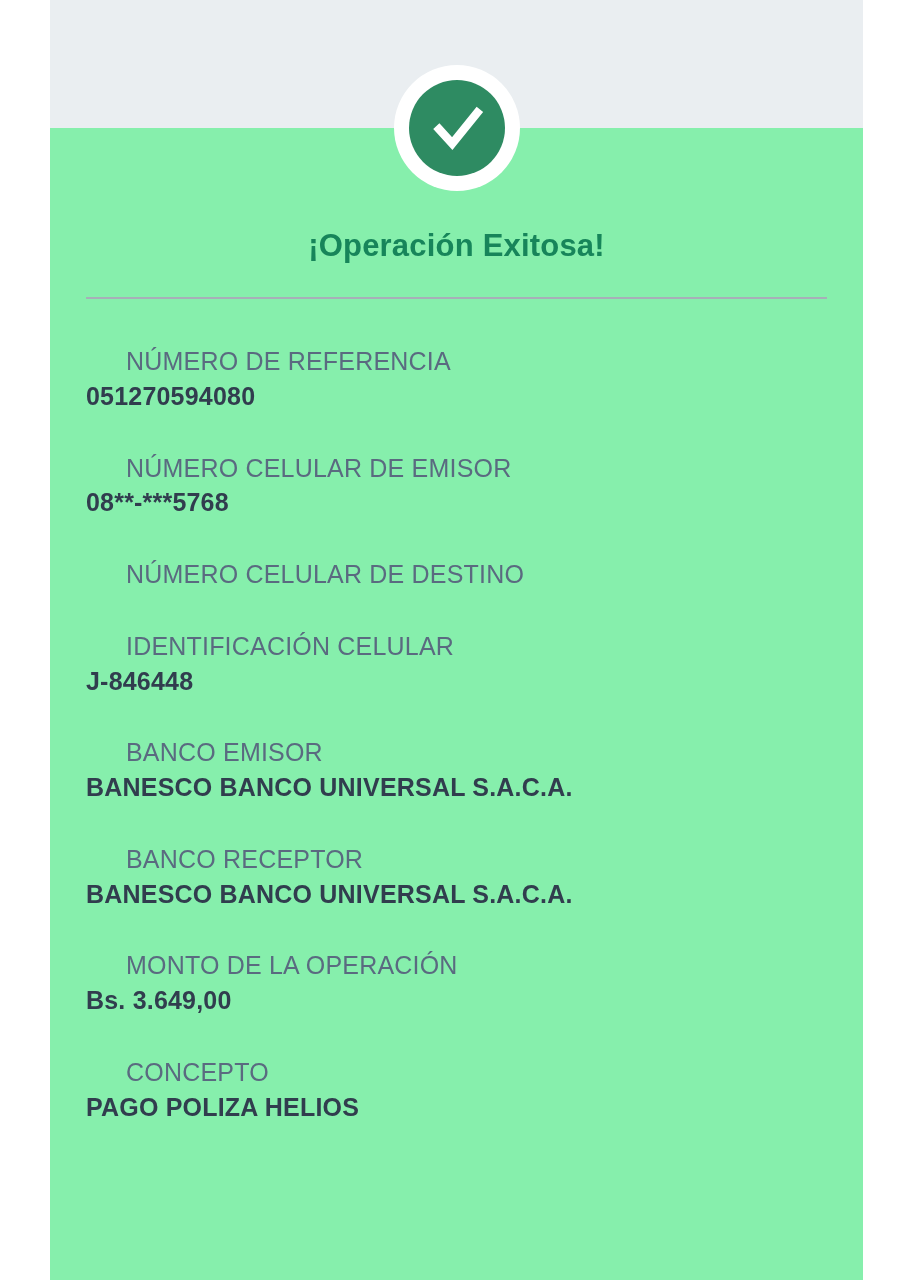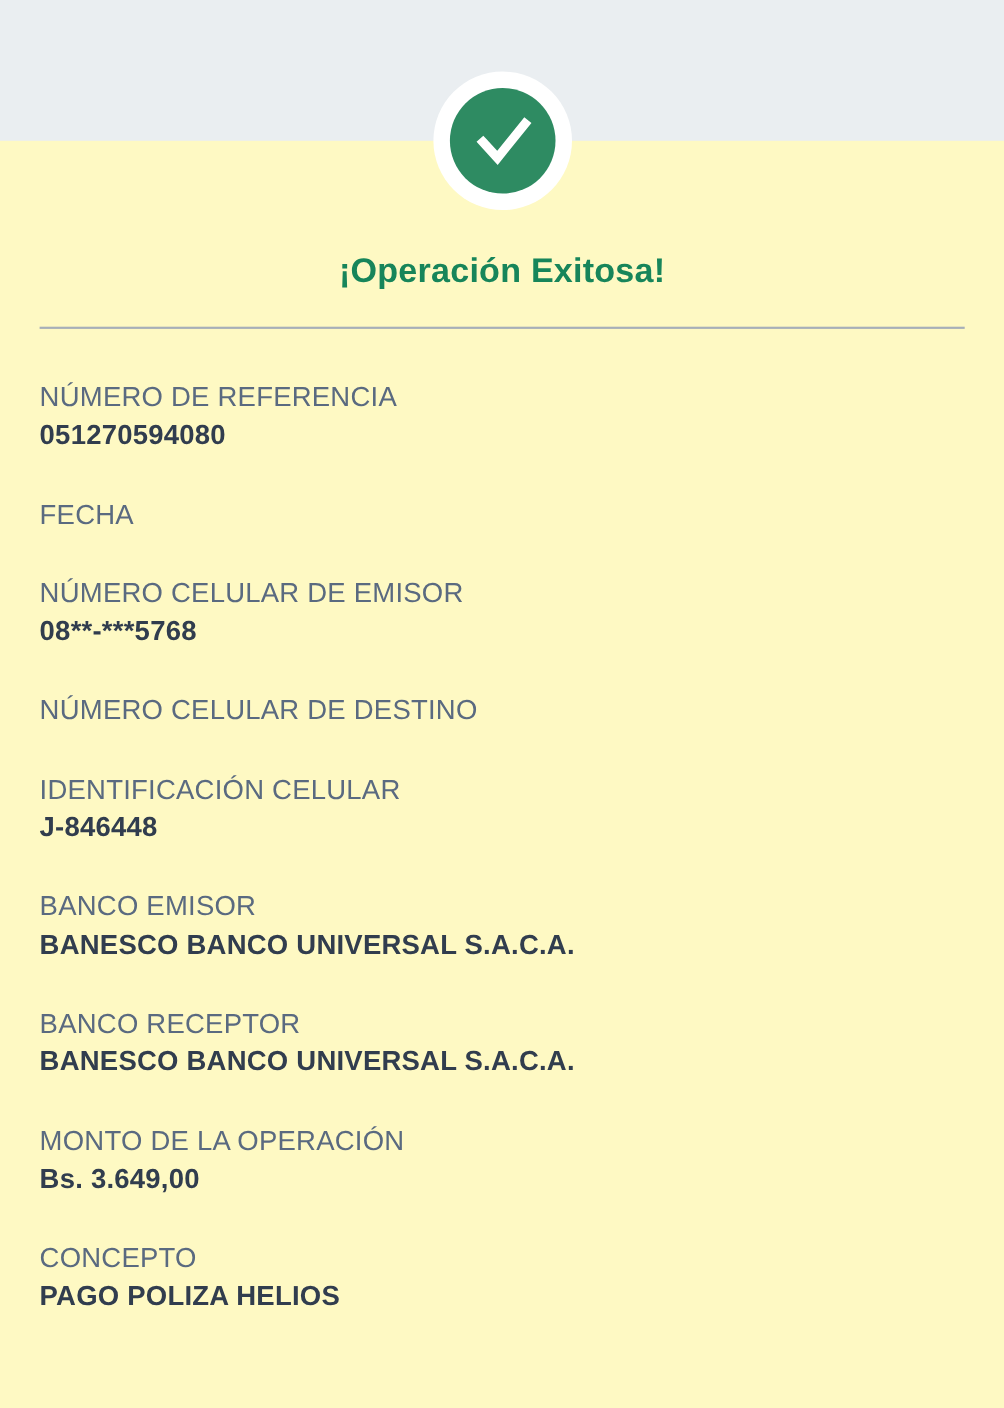--- a/index.html
+++ b/index.html
@@ -4,24 +4,24 @@
 <title>Operación Exitosa</title>
 <style>
   * { margin: 0; padding: 0; box-sizing: border-box; }
   html, body { background: #ffffff; }
   body {
     font-family: "Liberation Sans", sans-serif;
     -webkit-font-smoothing: antialiased;
   }
   .screen {
     position: relative;
-    width: 913px;
+    width: 813px;
     height: 1280px;
     margin: 0 auto;
-    background: #fef9c3;
+    background: #86efac;
     overflow: hidden;
   }
   .top-band {
     width: 100%;
     height: 128px;
     background: #eaeef1;
   }
   .check-halo {
     position: absolute;
     top: 65px;
@@ -67,20 +67,21 @@
   }
   .field {
     margin-bottom: 43px;
   }
   .field-label {
     color: #5a6a80;
     font-size: 25px;
     font-weight: normal;
     line-height: 1.15;
     letter-spacing: 0.2px;
+    margin-left: 40px;
   }
   .field-value {
     margin-top: 6px;
     color: #313d4e;
     font-size: 25px;
     font-weight: bold;
     line-height: 1.15;
     letter-spacing: 0.2px;
   }
 </style>
@@ -104,21 +105,20 @@
   <hr class="divider">
 
   <main class="fields">
 
     <div class="field">
       <div class="field-label">NÚMERO DE REFERENCIA</div>
       <div class="field-value">051270594080</div>
     </div>
 
     <div class="field">
-      <div class="field-label">FECHA</div>
     </div>
 
     <div class="field">
       <div class="field-label">NÚMERO CELULAR DE EMISOR</div>
       <div class="field-value">08**-***5768</div>
     </div>
 
     <div class="field">
       <div class="field-label">NÚMERO CELULAR DE DESTINO</div>
     </div>

